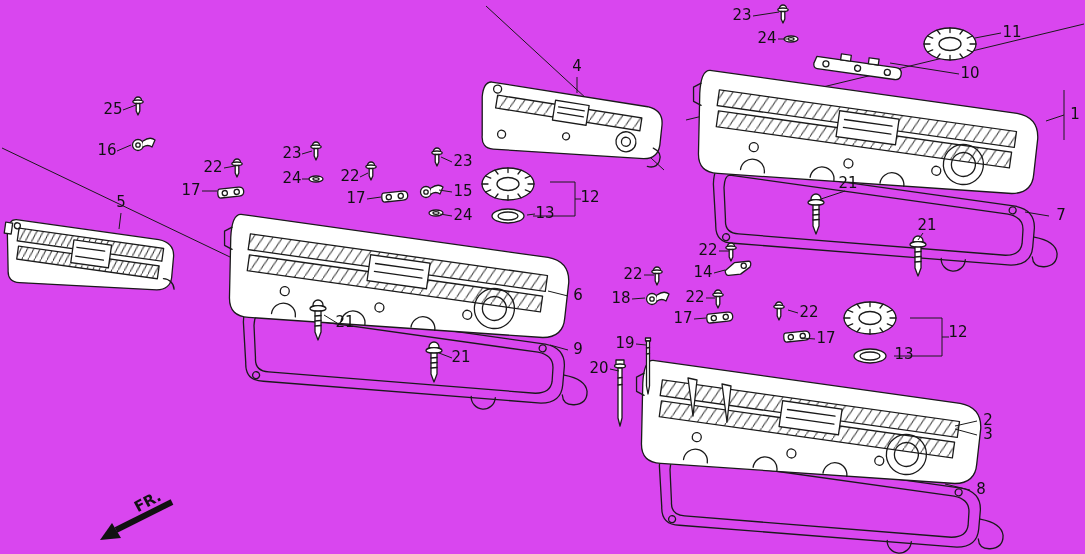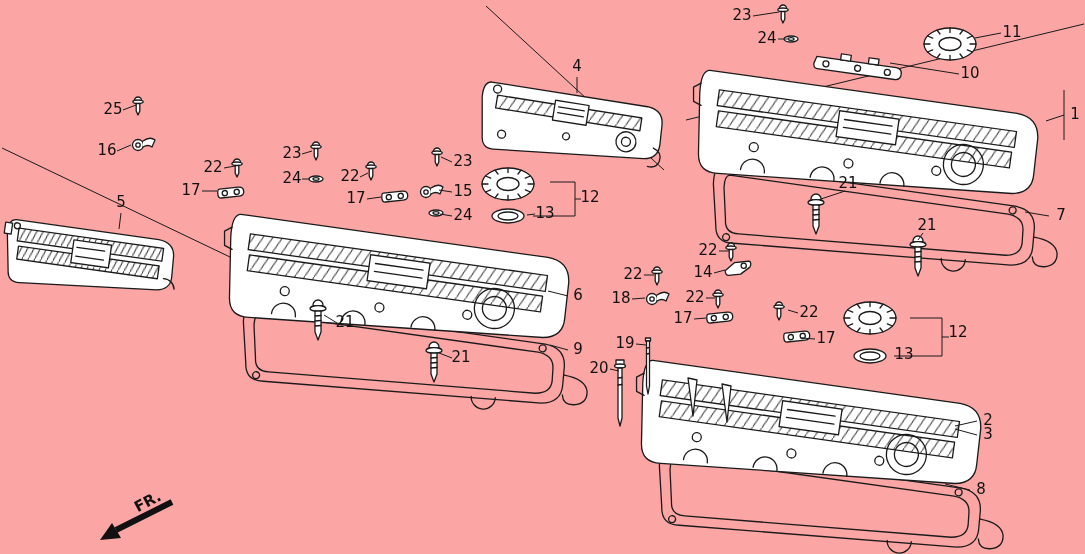--- a/index.html
+++ b/index.html
@@ -1,16 +1,16 @@
 <!DOCTYPE html>
 <html><head>
 <meta charset="utf-8">
 <style>
   html,body{margin:0;padding:0;background:#ffffff;}
-  .stage{position:relative;width:1085px;height:554px;background:#fca5a5;overflow:hidden;
+  .stage{position:relative;width:1085px;height:554px;background:#d946ef;overflow:hidden;
          font-family:"DejaVu Sans","Liberation Sans",sans-serif;}
   svg{display:block;}
   .art{stroke:#1a1a1a;stroke-width:1.3;fill:none;stroke-linecap:round;stroke-linejoin:round;}
   .thin{stroke:#1a1a1a;stroke-width:1;fill:none;}
   .callouts text{font-family:"DejaVu Sans","Liberation Sans",sans-serif;font-size:15px;fill:#111111;
                  text-anchor:middle;}
   .fr{font-family:"DejaVu Sans","Liberation Sans",sans-serif;font-size:15px;font-weight:bold;fill:#111111;}
 </style>
 </head>
 <body>

